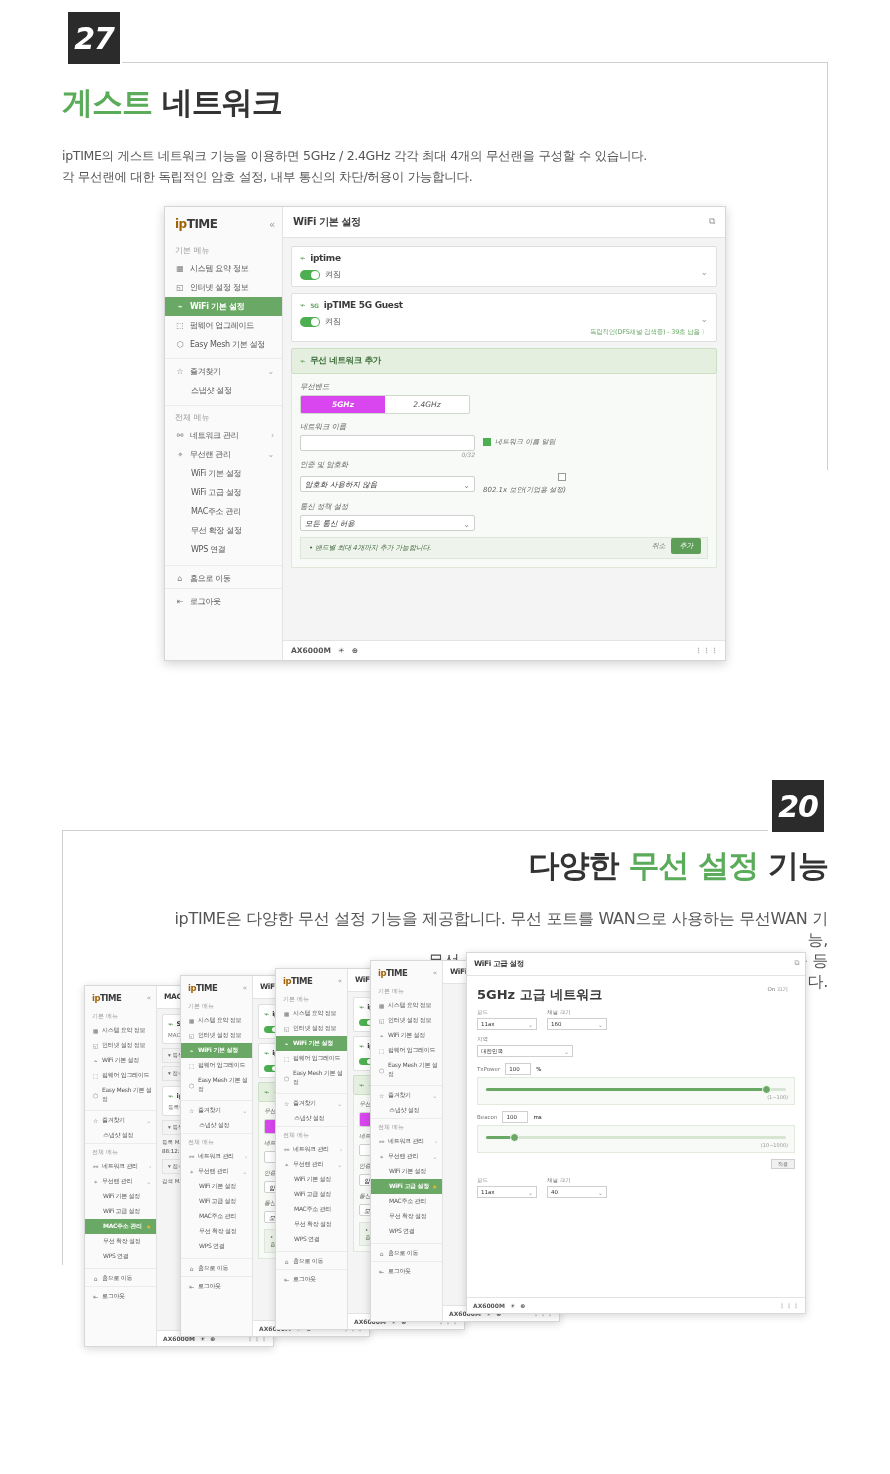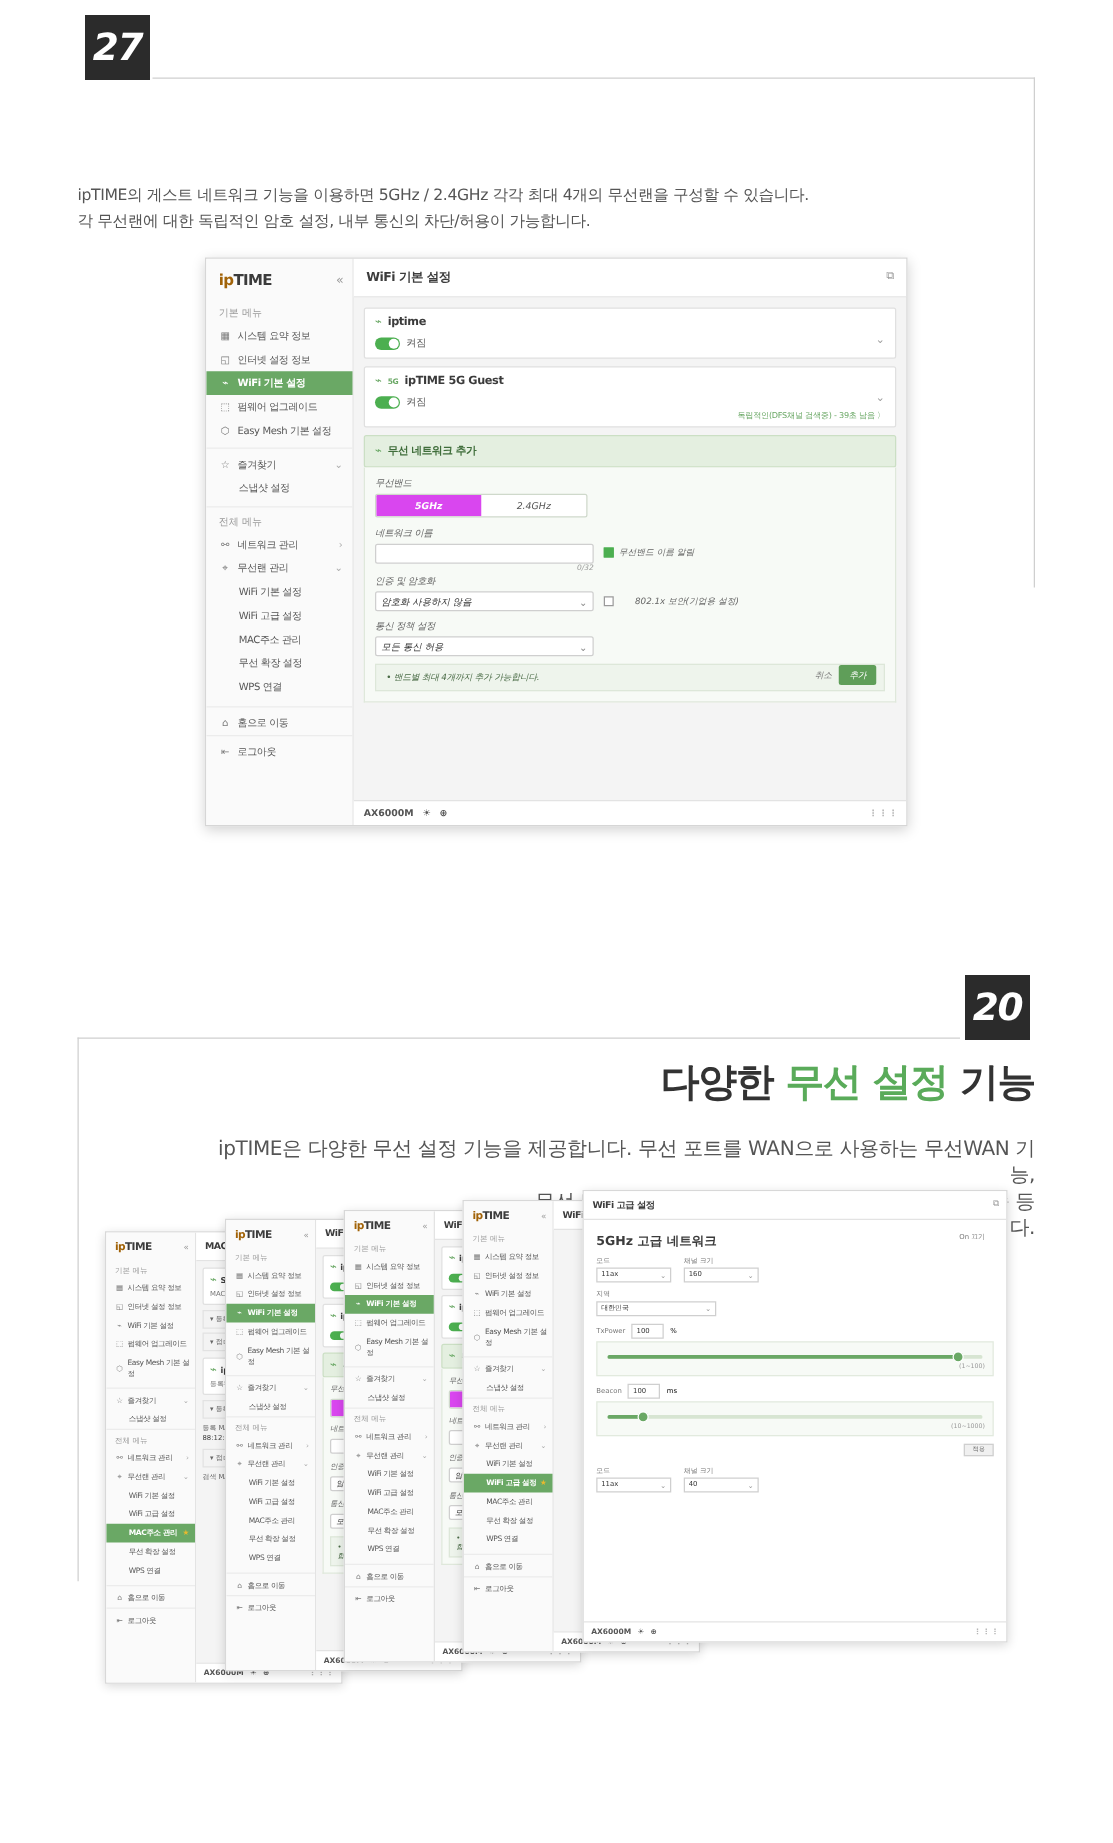--- a/index.html
+++ b/index.html
@@ -390,21 +390,21 @@
   .mac-card .sub { font-size: 5.5px; color: #777777; margin-top: 3px; }
   .mac-strip {
     background: #f3f3f3; border: 1px solid #e2e2e2;
     font-size: 5.5px; color: #666666; padding: 3px 5px; margin-bottom: 3px;
     position: relative;
   }
   .mac-strip .chev { position: absolute; right: 5px; color: #999; }
 
   
   .adv-sec-title {
-    font-size: 10px; font-weight: bold; color: #3b3b3b;
+    font-size: 13px; font-weight: bold; color: #3b3b3b;
     margin: 2px 0 5px 0;
   }
   .adv-row { display: flex; gap: 10px; margin-bottom: 6px; }
   .adv-field { display: flex; flex-direction: column; gap: 2px; }
   .adv-field .lab { font-size: 5.5px; color: #777777; }
   .adv-sel {
     width: 60px; height: 12px; background: #fff; border: 1px solid #cfcfcf;
     font-size: 5.5px; color: #333; line-height: 11px; padding: 0 3px; position: relative;
   }
   .adv-sel .ar { position: absolute; right: 3px; top: 0; color: #999; font-size: 6px; }
@@ -427,20 +427,23 @@
 </head>
 <body>
 
 <div class="page">
 
   <div class="sec27">
     <div class="hrule27"></div>
     <div class="vrule27"></div>
     <div class="num-badge badge27">27</div>
 
+    <div class="title27">
+      <span class="g">게스트</span><span class="d"> 네트워크</span>
+    </div>
     <div class="desc27" style="white-space: pre-line;">ipTIME의 게스트 네트워크 기능을 이용하면 5GHz / 2.4GHz 각각 최대 4개의 무선랜을 구성할 수 있습니다.
 각 무선랜에 대한 독립적인 암호 설정, 내부 통신의 차단/허용이 가능합니다.</div>
 
     <div class="win win27">
       <div class="win-inner">
 
         <div class="sidebar">
           <div class="logo"><span class="ip">ip</span><span>TIME</span></div>
           <div class="collapse">«</div>
 
@@ -558,31 +561,31 @@
               </div>
 
               <div class="f-label">네트워크 이름</div>
               <div class="row" style="margin-bottom:2px;">
                 <div style="width:175px;">
                   <div class="input"></div>
                   <div class="counter">0/32</div>
                 </div>
                 <div style="display:flex; align-items:center; gap:4px; margin-bottom:10px;">
                   <span class="cbox on"></span>
-                  <span class="small">무선밴드 이름 알림</span>
+                  <span class="small">네트워크 이름 알림</span>
                 </div>
               </div>
 
               <div class="f-label">인증 및 암호화</div>
               <div class="row">
                 <div class="select" style="width:175px;">
                   <span>암호화 사용하지 않음</span>
                   <span class="ar">⌄</span>
                 </div>
-                <div style="display:flex; align-items:center; gap:17px;">
+                <div style="display:flex; align-items:flex-end; gap:4px;flex-direction:column;">
                   <span class="cbox"></span>
                   <span class="small">802.1x 보안(기업용 설정)</span>
                 </div>
               </div>
 
               <div class="f-label">통신 정책 설정</div>
               <div class="select" style="width:175px;">
                 <span>모든 통신 허용</span>
                 <span class="ar">⌄</span>
               </div>

